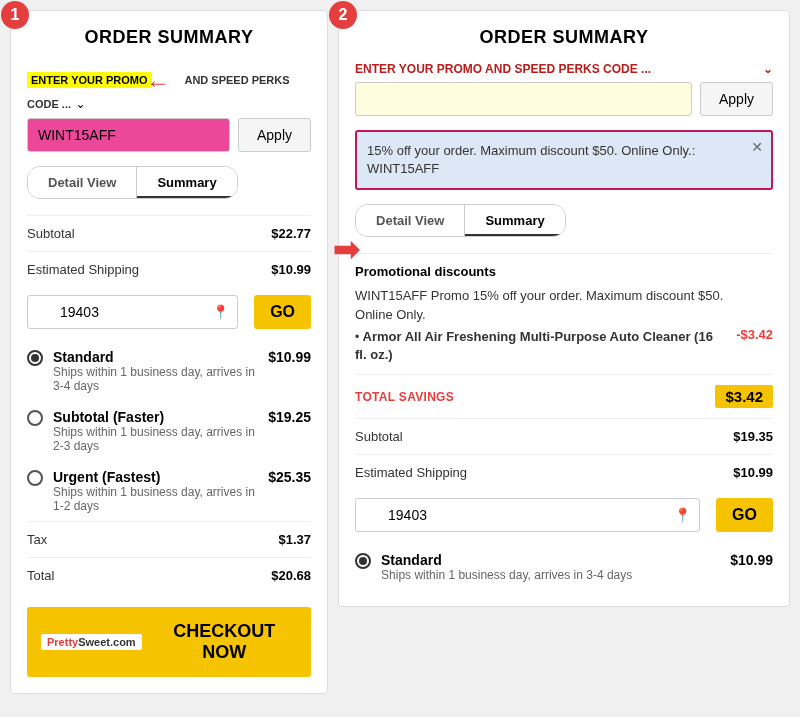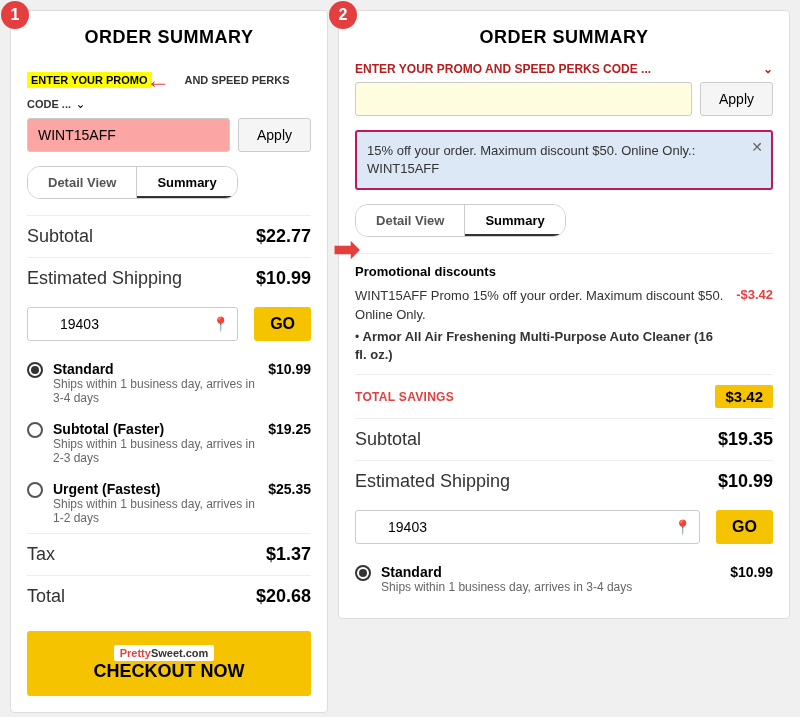--- a/index.html
+++ b/index.html
@@ -128,21 +128,21 @@
     }
     .tab.inactive {
       color: #555;
     }
     .line-item {
       display: flex;
       justify-content: space-between;
       align-items: flex-start;
       padding: 10px 0;
       border-top: 1px solid #eee;
-      font-size: 18px;
+      font-size: 13px;
     }
     .line-label { color: #333; font-weight: 500; }
     .line-value { font-weight: 600; white-space: nowrap; }
     .shipping-zip-row {
       display: flex;
       gap: 16px;
       align-items: center;
       margin: 8px 0 12px 0;
     }
     .zip-input {
@@ -220,21 +220,20 @@
       width: 100%;
       padding: 14px;
       font-size: 18px;
       font-weight: bold;
       cursor: pointer;
       display: flex;
       align-items: center;
       justify-content: center;
       gap: 0;
       margin-top: 14px;
-      flex-direction: column;
     }
     .checkout-brand {
       font-size: 11px;
       font-weight: bold;
       color: #333;
       background: #fff;
       padding: 2px 6px;
       border-radius: 2px;
       margin-right: 10px;
     }
@@ -243,21 +242,21 @@
       padding: 10px 0;
       border-top: 1px solid #eee;
       font-size: 13px;
     }
     .promo-discount-row {
       display: flex;
       justify-content: space-between;
       align-items: flex-start;
     }
     .promo-desc { flex: 1; color: #333; line-height: 1.4; }
-    .promo-amount { color: #e53e3e; font-weight: 600; white-space: nowrap; margin-left: 10px; }
+    .promo-amount { color: #e53e3e; font-weight: 600; white-space: nowrap; margin-left: 10px; margin-top: 40px; }
     .promo-product { font-size: 12px; margin-top: 4px; color: #333; }
     .promo-product-name { font-weight: 700; font-size: 13px; }
     .total-savings-row {
       display: flex;
       justify-content: space-between;
       align-items: center;
       padding: 10px 0;
       border-top: 1px solid #eee;
     }
     .total-savings-label {
@@ -292,21 +291,21 @@
 
       <div style="margin-bottom:6px;">
         <span class="promo-label highlighted">ENTER YOUR PROMO</span>
         
         <span style="color:#e53e3e; font-size:24px; font-weight:bold; position:relative; top:4px; left:-10px;">←</span>
         <span style="font-size:11px; font-weight:bold; color:#333;"> AND SPEED PERKS CODE ...</span>
         <span class="chevron"> ⌄</span>
       </div>
 
       <div class="promo-row">
-        <input class="promo-input" type="text" value="WINT15AFF" style="background: #fca5a5;">
+        <input class="promo-input" type="text" value="WINT15AFF" style="background: #ec4899;">
         <button class="apply-btn">Apply</button>
       </div>
 
       <div class="tabs">
         <div class="tab inactive">Detail View</div>
         <div class="tab active">Summary</div>
       </div>
 
       <div class="line-item">
         <span class="line-label">Subtotal</span>

